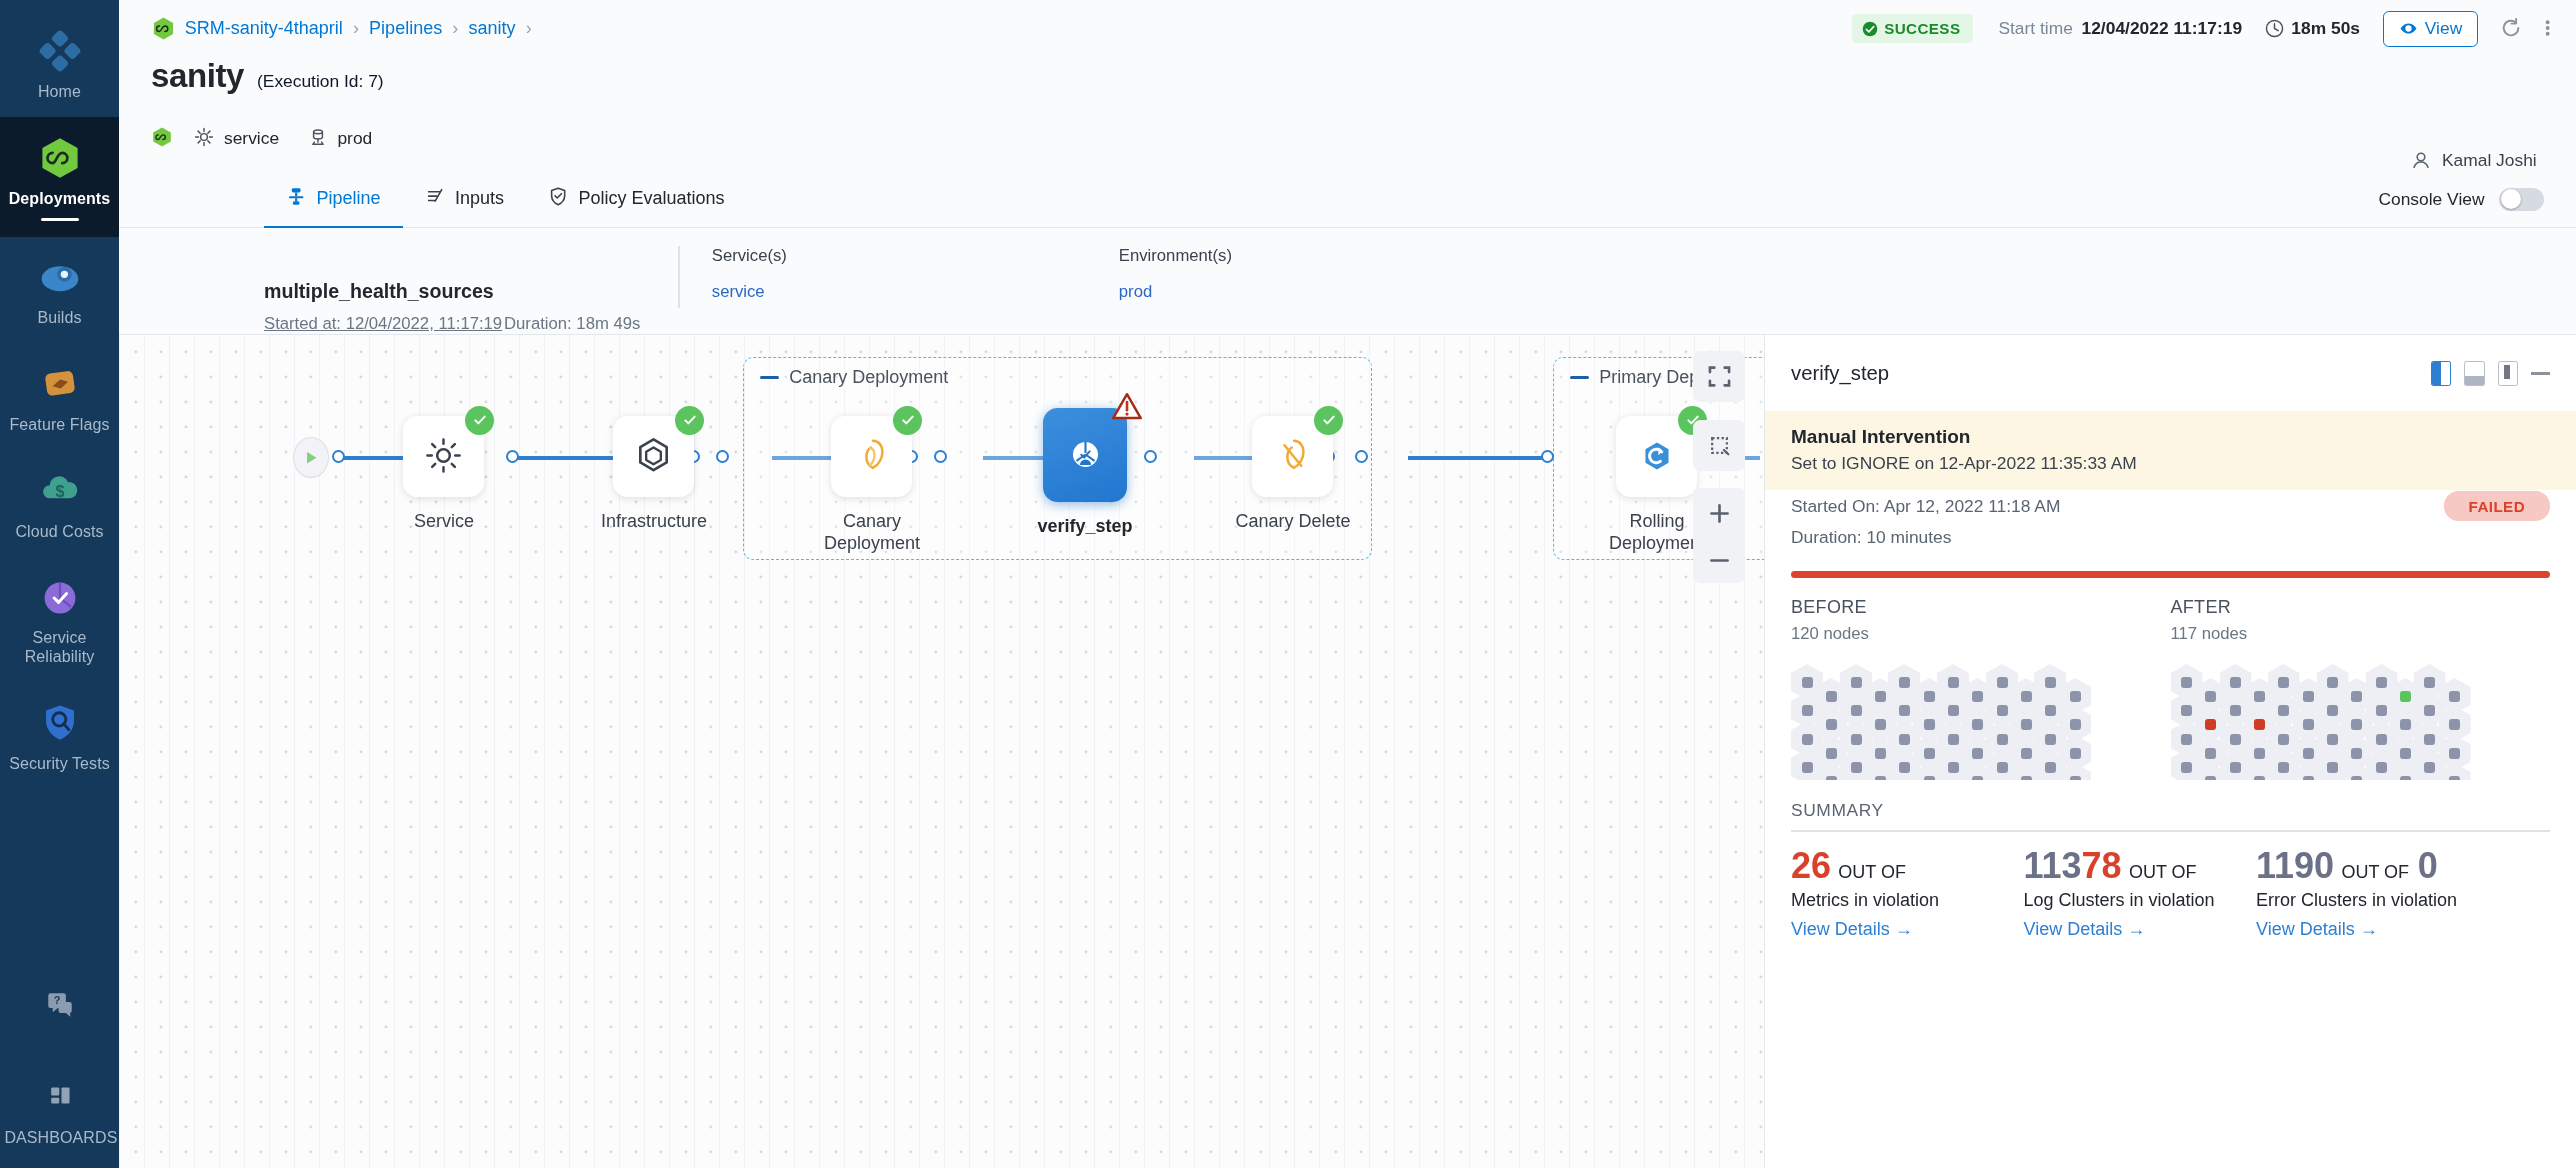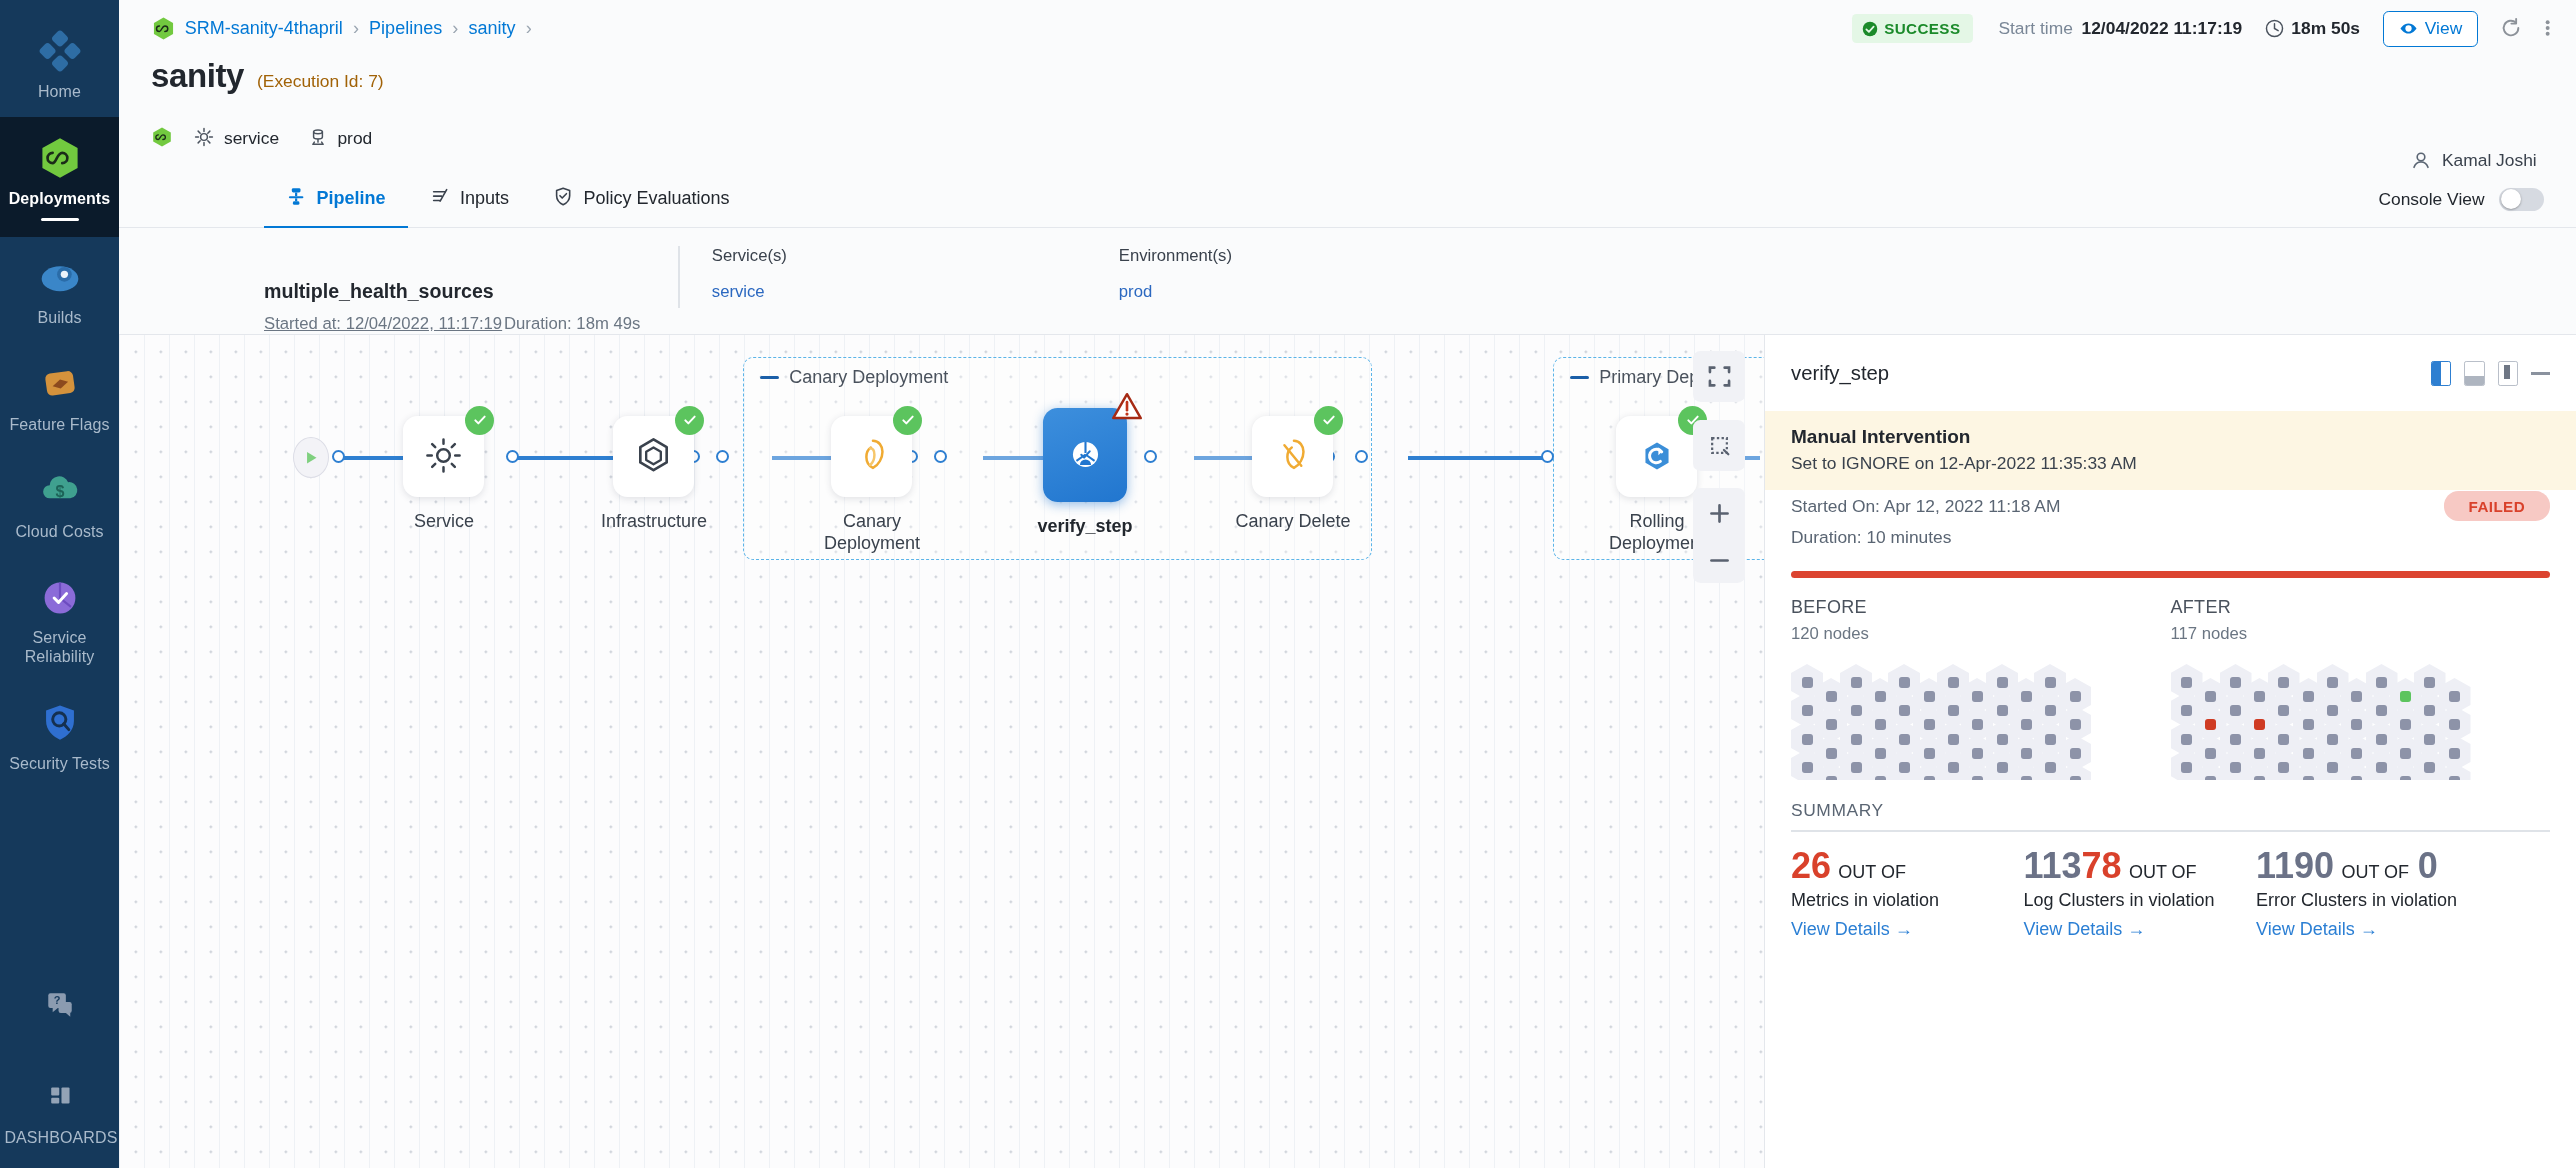--- a/index.html
+++ b/index.html
@@ -59,37 +59,37 @@
     margin-left: 23px; border: 1.5px solid #0278d5; border-radius: 5.8px;
     color: #0278d5; font-size: 17.4px; padding: 6.5px 14.5px; display: flex;
     align-items: center; gap: 7.3px; cursor: pointer; background: #fff;
   }
   .icon-btn { margin-left: 22px; cursor: pointer; opacity: .62; }
 
   
   #titleblock { flex: 0 0 80px; padding: 0 32px; background: #fafbfc; }
   .title-row { display: flex; align-items: baseline; gap: 13px; }
   .ptitle { font-size: 33px; font-weight: bold; color: #22272e; letter-spacing: -0.4px; }
-  .pexec { font-size: 17.4px; color: #a16207; }
+  .pexec { font-size: 17.4px; color: #0f172a; }
   .meta-row { display: flex; align-items: center; gap: 8.7px; margin-top: 10.2px; }
   .meta-txt { font-size: 17.4px; color: #22272e; }
   .owner { margin-left: auto; display: flex; align-items: center; gap: 10.2px;
            font-size: 17.4px; color: #3a424d; padding-right: 7.3px; margin-top: 44px;}
 
   
   #tabsrow {
     flex: 0 0 57px; display: flex; align-items: stretch;
     padding: 0 32px 0 145px; border-bottom: 1.5px solid #e4e7ec; background: #fafbfc;
   }
   .tab {
     display: flex; align-items: center; gap: 10.2px; padding: 0 22px;
     font-size: 18px; color: #22272e; cursor: pointer;
     border-bottom: 3.6px solid transparent; margin-bottom: -1.5px;
   }
-  .tab.active { color: #0278d5; border-bottom-color: #0278d5; font-weight: bold; text-align: center; }
+  .tab.active { color: #0278d5; border-bottom-color: #0278d5; font-weight: normal; text-align: center; }
   .console-wrap { margin-left: auto; display: flex; align-items: center; gap: 14.5px; }
   .console-lbl { font-size: 17.4px; color: #22272e; }
   .toggle {
     width: 45px; height: 23px; border-radius: 11.6px; background: #d6dae1;
     position: relative; cursor: pointer;
   }
   .toggle .knob {
     width: 20.3px; height: 20.3px; border-radius: 50%; background: #fff;
     position: absolute; top: 1.5px; left: 1.5px; box-shadow: 0 0.7px 2.2px rgba(0,0,0,.35);
   }

